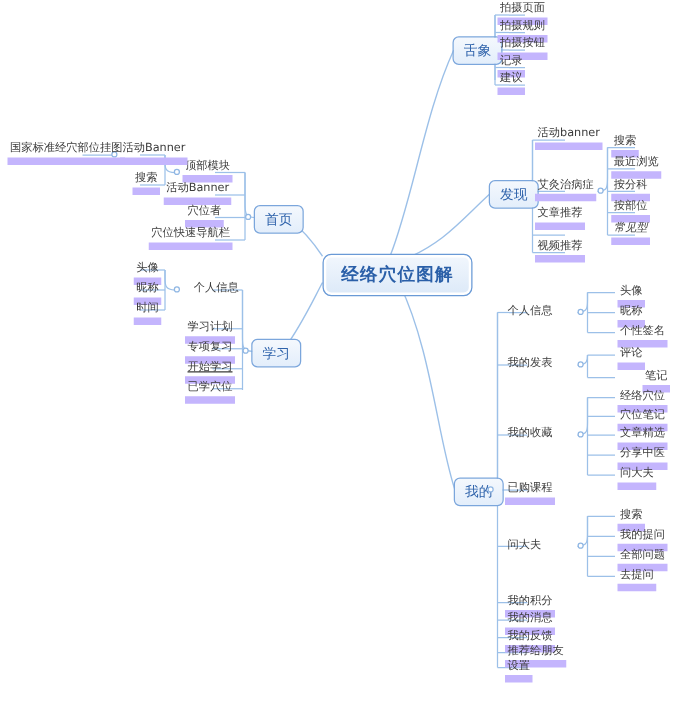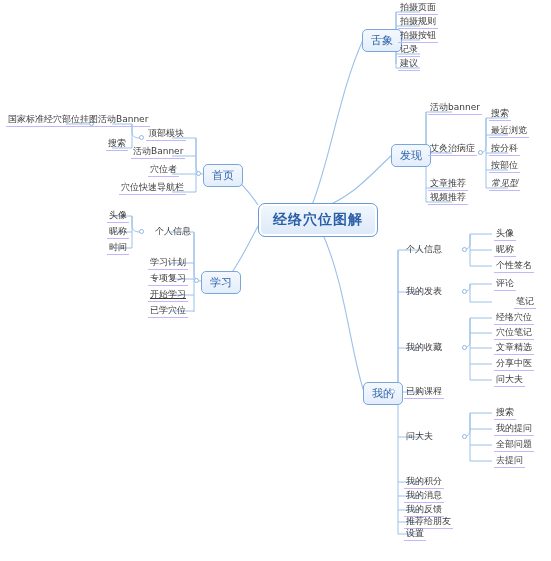--- a/index.html
+++ b/index.html
@@ -35,21 +35,21 @@
     font-size:11px;
     padding:3px 8px;
     white-space:nowrap;
   }
   
   .leaf{
     color:#3b3b3b;
     font-size:9px;
     white-space:nowrap;
     padding:0 2px 1px 2px;
-    border-bottom:1px solid #c4b5fd;
+    border-bottom:6px solid #c4b5fd;
     line-height:11px;
   }
   .leaf.noline{border-bottom:none;}
   .dot{
     position:absolute;
     width:5px;height:5px;
     border:1px solid #8fb6e3;
     background:#ffffff;
     border-radius:50%;
     box-sizing:border-box;
@@ -175,21 +175,21 @@
 <div class="node leaf" style="left:398px;top:2px;">拍摄页面</div>
 <div class="node leaf" style="left:398px;top:16px;">拍摄规则</div>
 <div class="node leaf" style="left:398px;top:30px;">拍摄按钮</div>
 <div class="node leaf" style="left:398px;top:44px;">记录</div>
 <div class="node leaf" style="left:398px;top:58px;">建议</div>
 
 <div class="node l1" style="left:391px;top:144px;">发现</div>
 <div class="node leaf" style="left:428px;top:102px;">活动banner</div>
 <div class="node leaf" style="left:428px;top:143px;">艾灸治病症</div>
 <div class="dot" style="left:478px;top:150px;"></div>
-<div class="node leaf" style="left:428px;top:178px;">文章推荐</div>
+<div class="node leaf" style="left:428px;top:166px;">文章推荐</div>
 <div class="node leaf" style="left:428px;top:192px;">视频推荐</div>
 
 <div class="node leaf" style="left:489px;top:108px;">搜索</div>
 <div class="node leaf" style="left:489px;top:125px;">最近浏览</div>
 <div class="node leaf" style="left:489px;top:143px;">按分科</div>
 <div class="node leaf" style="left:489px;top:160px;">按部位</div>
 <div class="node leaf" style="left:489px;top:178px;font-style:italic;">常见型</div>
 
 <div class="node l1" style="left:203px;top:164px;">首页</div>
 <div class="dot" style="left:196px;top:171px;"></div>

